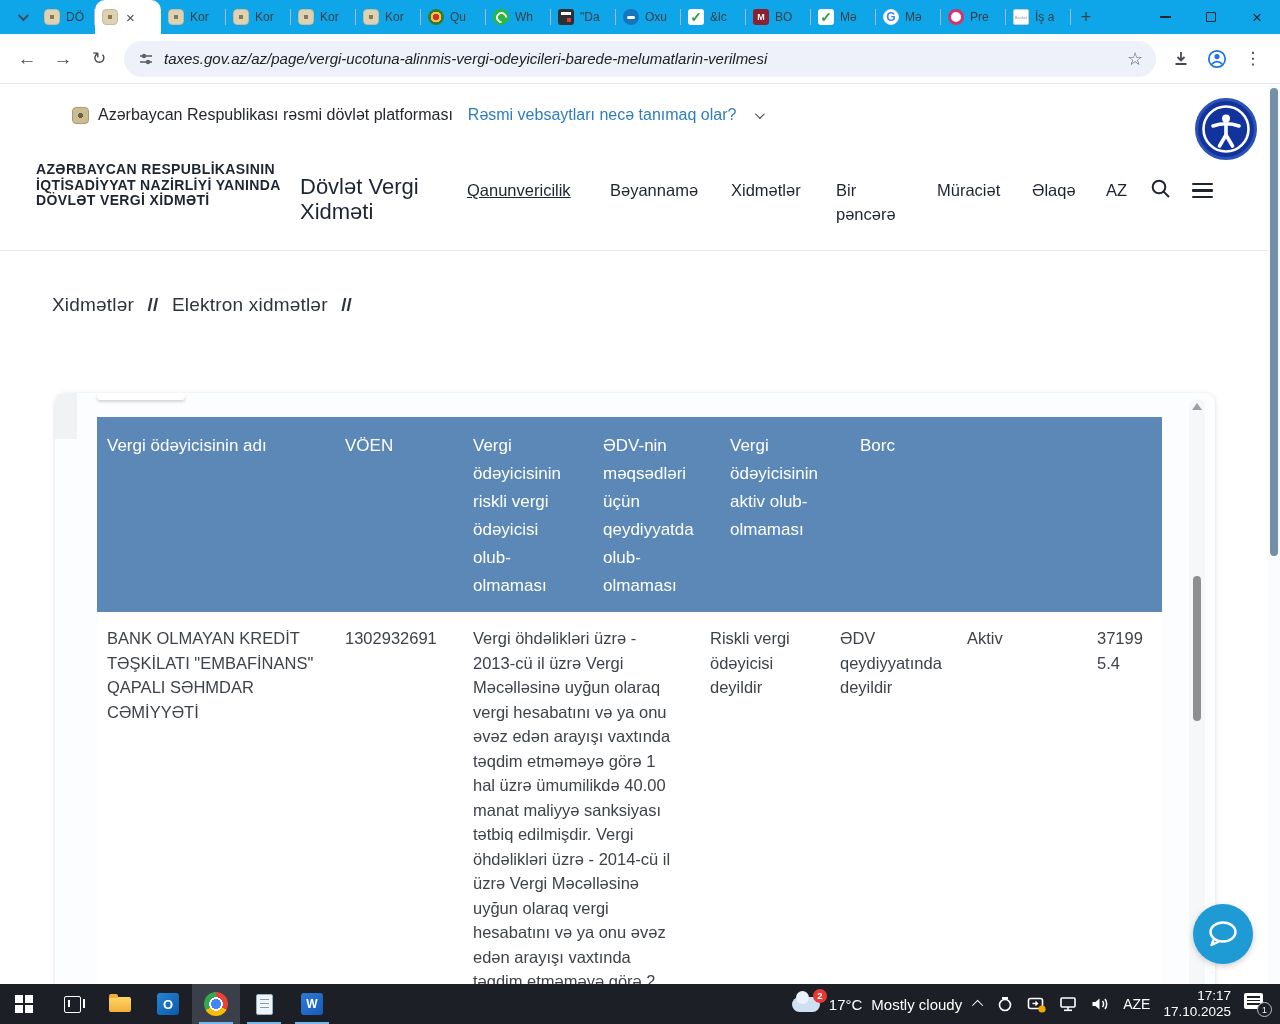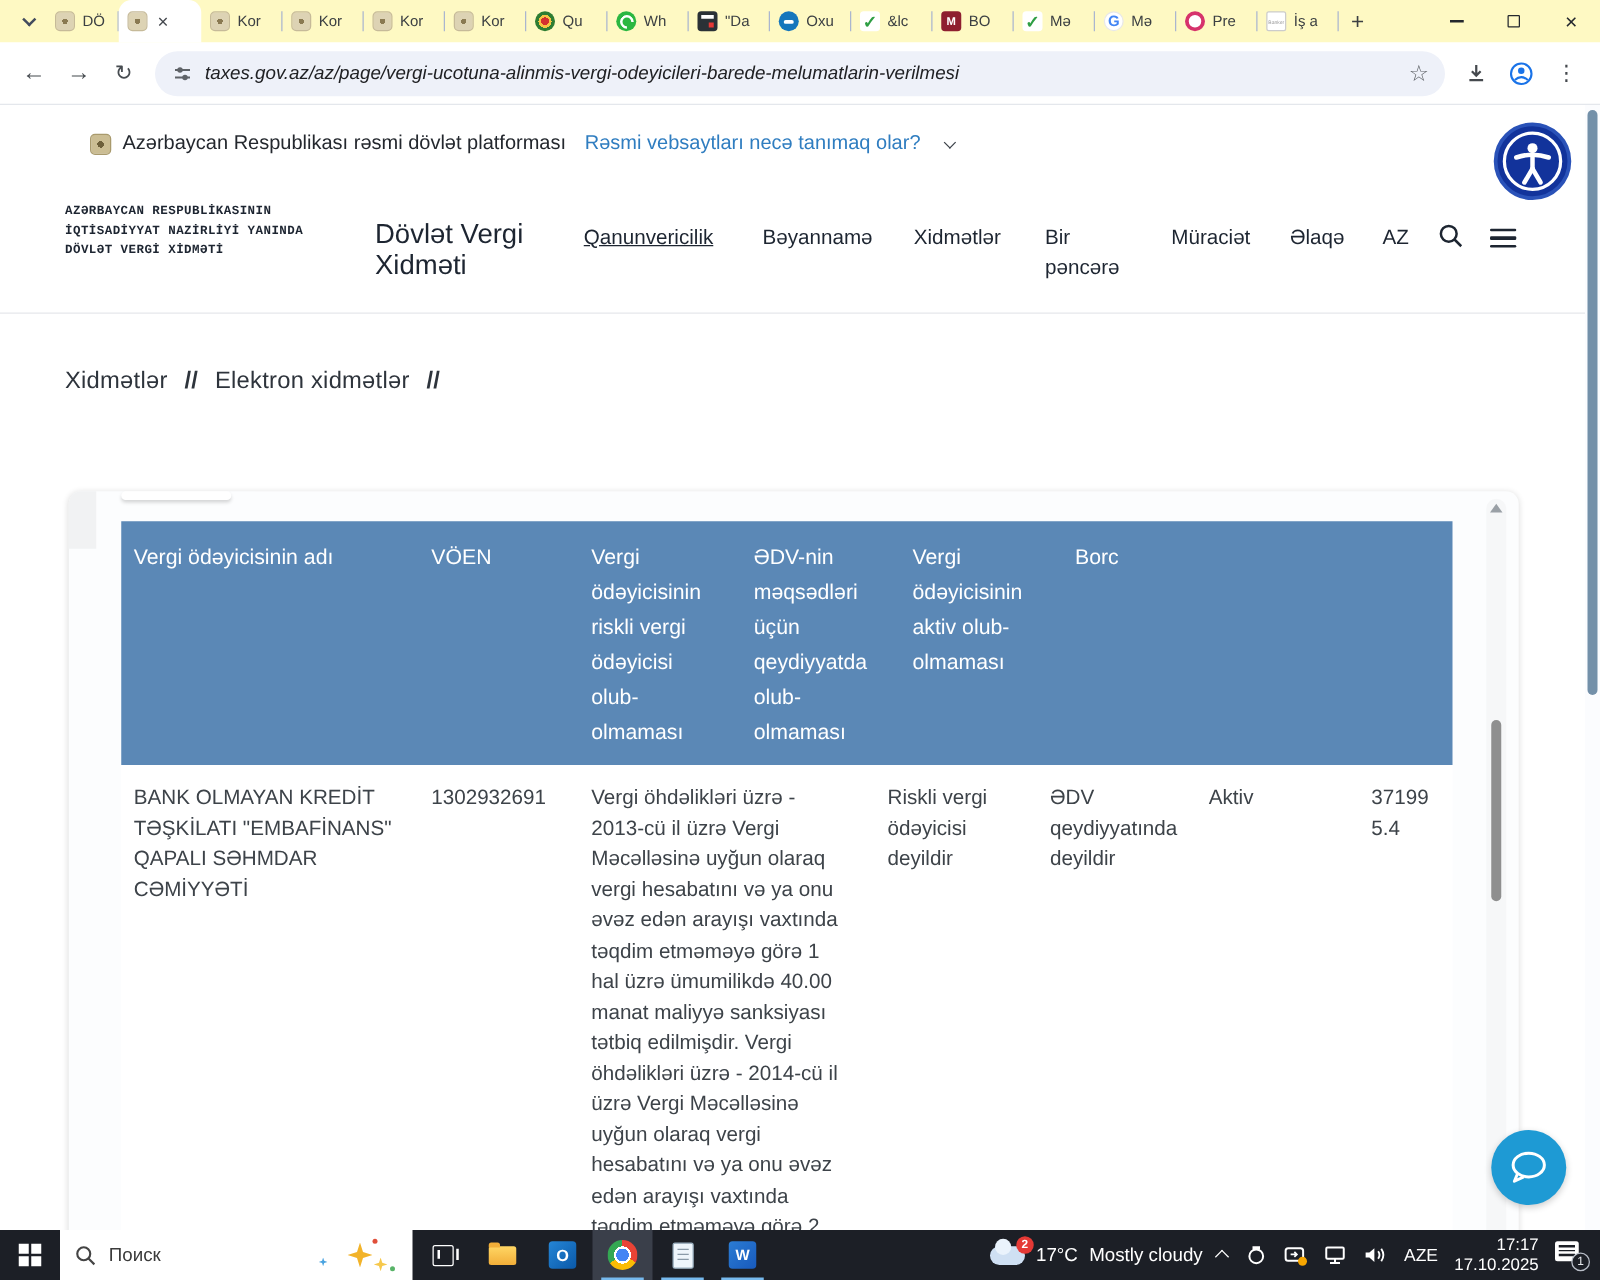--- a/index.html
+++ b/index.html
@@ -1,19 +1,19 @@
 <!DOCTYPE html>
 <html><head>
 <meta charset="utf-8">
 <style>
   * { box-sizing: border-box; margin: 0; padding: 0; }
   html,body { width:1280px; height:1024px; overflow:hidden; font-family:"Liberation Sans",sans-serif; background:#fff; }
 
   
-  #tabstrip { position:absolute; top:0; left:0; right:0; height:34px; background:#fef9c3; display:flex; align-items:center; }
+  #tabstrip { position:absolute; top:0; left:0; right:0; height:34px; background:#0ea5e9; display:flex; align-items:center; }
   .tabsearch { width:26px; height:26px; margin:0 2px 0 9px; border-radius:8px; display:flex; align-items:center; justify-content:center; flex:none; }
   .chev-down { width:8px; height:8px; border-right:2px solid #434c5e; border-bottom:2px solid #434c5e; transform:rotate(45deg) translateY(-2px); }
   #tabs { display:flex; align-items:flex-end; height:100%; }
   .tab { height:34px; width:65px; flex:none; display:flex; align-items:center; gap:6px; padding:0 7px; font-size:12px; color:#3c4043; position:relative; cursor:default; }
   .tab:first-child { width:58px; }
   .tab:not(.active)::after { content:""; position:absolute; right:0; top:9px; height:16px; width:1px; background:#aab6cf; }
   .tab.active { width:66px; background:#fff; border-radius:10px 10px 0 0; }
   .tlabel { overflow:hidden; white-space:nowrap; }
   .tclose { font-size:15px; color:#45494f; margin-left:2px; line-height:1; }
   .fav { width:16px; height:16px; border-radius:50%; flex:none; display:flex; align-items:center; justify-content:center; font-size:10px; font-weight:bold; position:relative; }
@@ -47,21 +47,21 @@
   .toolicon { width:34px; height:34px; display:flex; align-items:center; justify-content:center; color:#45494e; flex:none; font-size:17px; }
 
   
   #content { position:absolute; top:84px; left:0; width:1280px; height:900px; background:#fff; overflow:hidden; }
 
   #gov-banner { position:absolute; top:22px; left:72px; display:flex; align-items:center; gap:9px; font-size:16px; color:#24282e; }
   .emblem { width:17px; height:17px; border-radius:4px; background:radial-gradient(circle,#6d5f3a 0 25%,#cbbd93 25% 100%); border:1px solid #a99a6d; flex:none; }
   #gov-link { color:#2f7dc0; margin-left:6px; }
   .chev-sm { width:7px; height:7px; border-right:1.7px solid #3a4048; border-bottom:1.7px solid #3a4048; transform:rotate(45deg) translateY(-2px); margin-left:10px; }
 
-  #logo { position:absolute; top:78px; left:52px; font-size:10px; font-weight:bold; letter-spacing:.35px; color:#1d2531; line-height:15.5px;font-family:Liberation Mono, monospace; }
+  #logo { position:absolute; top:78px; left:36px; font-size:14px; font-weight:bold; letter-spacing:.35px; color:#1d2531; line-height:15.5px; }
   #brand { position:absolute; top:90px; left:300px; width:120px; font-size:22px; color:#1d2531; line-height:25px; }
   .navitem { position:absolute; top:94px; font-size:16.5px; color:#1d2531; line-height:24px; cursor:pointer; }
   .n1{left:467px;text-decoration:underline;} .n2{left:610px;} .n3{left:731px;} .n4{left:836px; width:76px;} .n5{left:937px;} .n6{left:1032px;} .nlang{left:1106px;}
   #nav-search { position:absolute; top:94px; left:1150px; }
   #nav-burger { position:absolute; top:99px; left:1192px; display:flex; flex-direction:column; gap:4px; }
   #nav-burger span { width:21px; height:2.4px; background:#1d2531; border-radius:1px; }
   #header-border { position:absolute; top:166px; left:0; right:0; height:1px; background:#e6e8ec; }
 
   #a11y-btn { position:absolute; top:14px; left:1195px; width:62px; height:62px; border-radius:50%; background:#12339b; border:3px solid #2a52b8; display:flex; align-items:center; justify-content:center; }
 
@@ -343,32 +343,20 @@
 </div>
 
 <div id="taskbar">
   <div class="tbtn">
     <span class="winlogo">
         <span></span>
         <span></span>
         <span></span>
         <span></span>
       </span>
-  </div>
-  <div id="tsearch">
-    <svg width="17" height="17">
-        <circle cx="7" cy="7" r="5.2" stroke="#444" stroke-width="1.7" fill="none"></circle>
-        <line x1="10.8" y1="10.8" x2="15.5" y2="15.5" stroke="#444" stroke-width="1.7"></line>
-      </svg>
-    <span class="ph">Поиск</span>
-    <span class="spark s1"></span>
-    <span class="spark s2"></span>
-    <span class="spark s3"></span>
-    <span class="dot r"></span>
-    <span class="dot g"></span>
   </div>
   <div class="tbtn">
       <span class="taskview"></span>
     </div>
   <div class="tbtn">
       <span class="folder"></span>
     </div>
   <div class="tbtn">
       <span class="outlook">O</span>
     </div>

